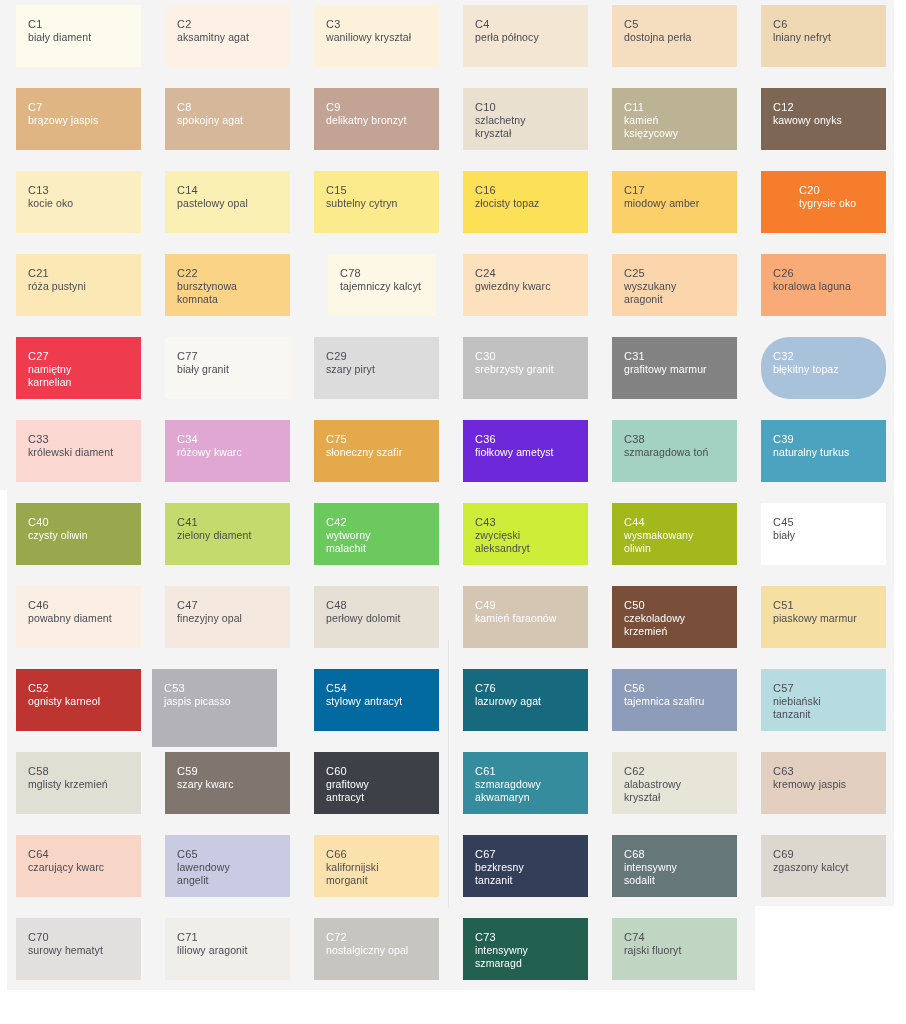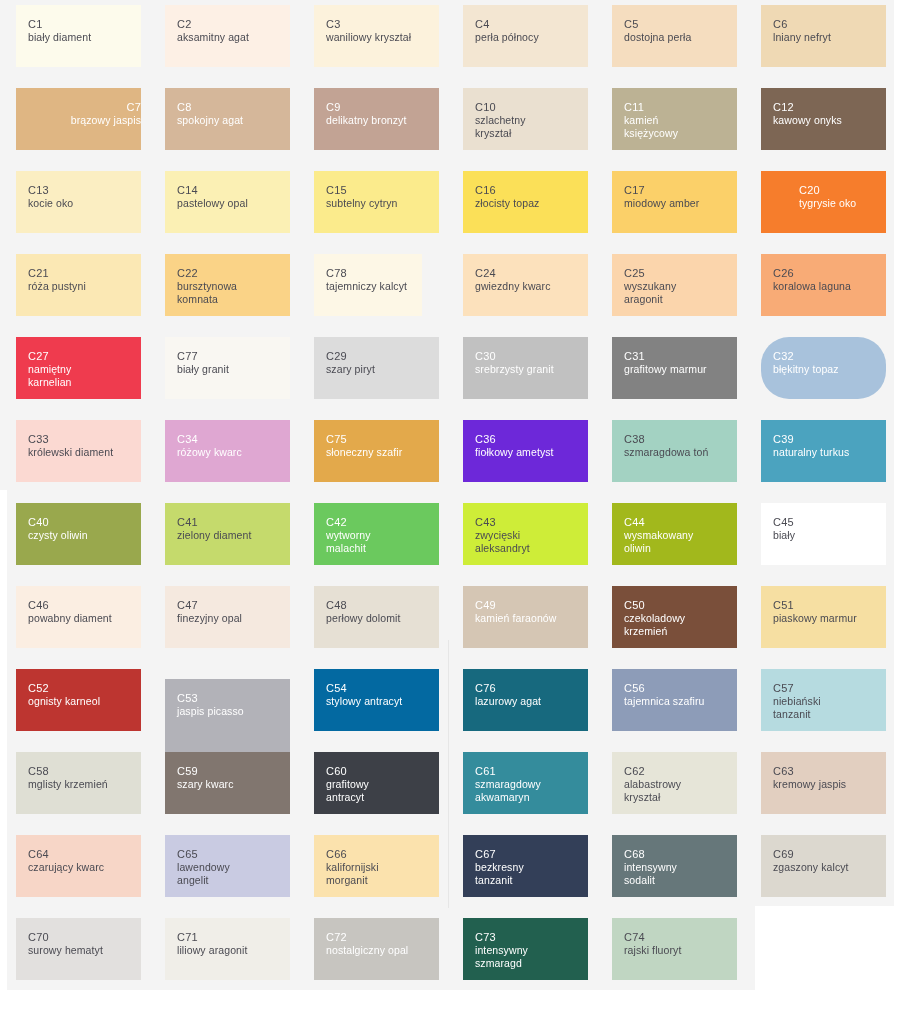--- a/index.html
+++ b/index.html
@@ -139,21 +139,21 @@
         <span class="name">perła północy</span>
       </div>
       <div class="swatch dark-text" style="left: 596px; top: 0px; width: 125px; height: 62px; background: rgb(245, 221, 191);">
         <span class="code">C5</span>
         <span class="name">dostojna perła</span>
       </div>
       <div class="swatch dark-text" style="left: 745px; top: 0px; width: 125px; height: 62px; background: rgb(239, 217, 180);">
         <span class="code">C6</span>
         <span class="name">lniany nefryt</span>
       </div>
-      <div class="swatch light-text" style="left: 0px; top: 83px; width: 125px; height: 62px; background: rgb(223, 182, 131); text-align: right;">
+      <div class="swatch light-text" style="left: 0px; top: 83px; width: 125px; height: 62px; background: rgb(223, 182, 131);">
         <span class="code">C7</span>
         <span class="name">brązowy jaspis</span>
       </div>
       <div class="swatch light-text" style="left: 149px; top: 83px; width: 125px; height: 62px; background: rgb(213, 183, 154);">
         <span class="code">C8</span>
         <span class="name">spokojny agat</span>
       </div>
       <div class="swatch light-text" style="left: 298px; top: 83px; width: 125px; height: 62px; background: rgb(194, 163, 148);">
         <span class="code">C9</span>
         <span class="name">delikatny bronzyt</span>
@@ -198,21 +198,21 @@
       </div>
       <div class="swatch dark-text" style="left: 0px; top: 249px; width: 125px; height: 62px; background: rgb(251, 232, 180);">
         <span class="code">C21</span>
         <span class="name">róża pustyni</span>
       </div>
       <div class="swatch dark-text" style="left: 149px; top: 249px; width: 125px; height: 62px; background: rgb(250, 211, 135);">
         <span class="code">C22</span>
         <span class="name">bursztynowa
 komnata</span>
       </div>
-      <div class="swatch dark-text" style="left: 298px; top: 249px; width: 108px; height: 62px; background: rgb(253, 247, 230);">
+      <div class="swatch dark-text" style="left: 312px; top: 249px; width: 108px; height: 62px; background: rgb(253, 247, 230);">
         <span class="code">C78</span>
         <span class="name">tajemniczy kalcyt</span>
       </div>
       <div class="swatch dark-text" style="left: 447px; top: 249px; width: 125px; height: 62px; background: rgb(252, 225, 188);">
         <span class="code">C24</span>
         <span class="name">gwiezdny kwarc</span>
       </div>
       <div class="swatch dark-text" style="left: 596px; top: 249px; width: 125px; height: 62px; background: rgb(251, 213, 172);">
         <span class="code">C25</span>
         <span class="name">wyszukany
@@ -320,21 +320,21 @@
 krzemień</span>
       </div>
       <div class="swatch dark-text" style="left: 745px; top: 581px; width: 125px; height: 62px; background: rgb(246, 223, 162);">
         <span class="code">C51</span>
         <span class="name">piaskowy marmur</span>
       </div>
       <div class="swatch light-text" style="left: 0px; top: 664px; width: 125px; height: 62px; background: rgb(189, 53, 48);">
         <span class="code">C52</span>
         <span class="name">ognisty karneol</span>
       </div>
-      <div class="swatch light-text" style="left: 149px; top: 664px; width: 125px; height: 78px; background: rgb(178, 178, 184); margin-top: 10px;">
+      <div class="swatch light-text" style="left: 136px; top: 664px; width: 125px; height: 78px; background: rgb(178, 178, 184);">
         <span class="code">C53</span>
         <span class="name">jaspis picasso</span>
       </div>
       <div class="swatch light-text" style="left: 298px; top: 664px; width: 125px; height: 62px; background: #0369a1;">
         <span class="code">C54</span>
         <span class="name">stylowy antracyt</span>
       </div>
       <div class="swatch light-text" style="left: 447px; top: 664px; width: 125px; height: 62px; background: rgb(23, 105, 126);">
         <span class="code">C76</span>
         <span class="name">lazurowy agat</span>

